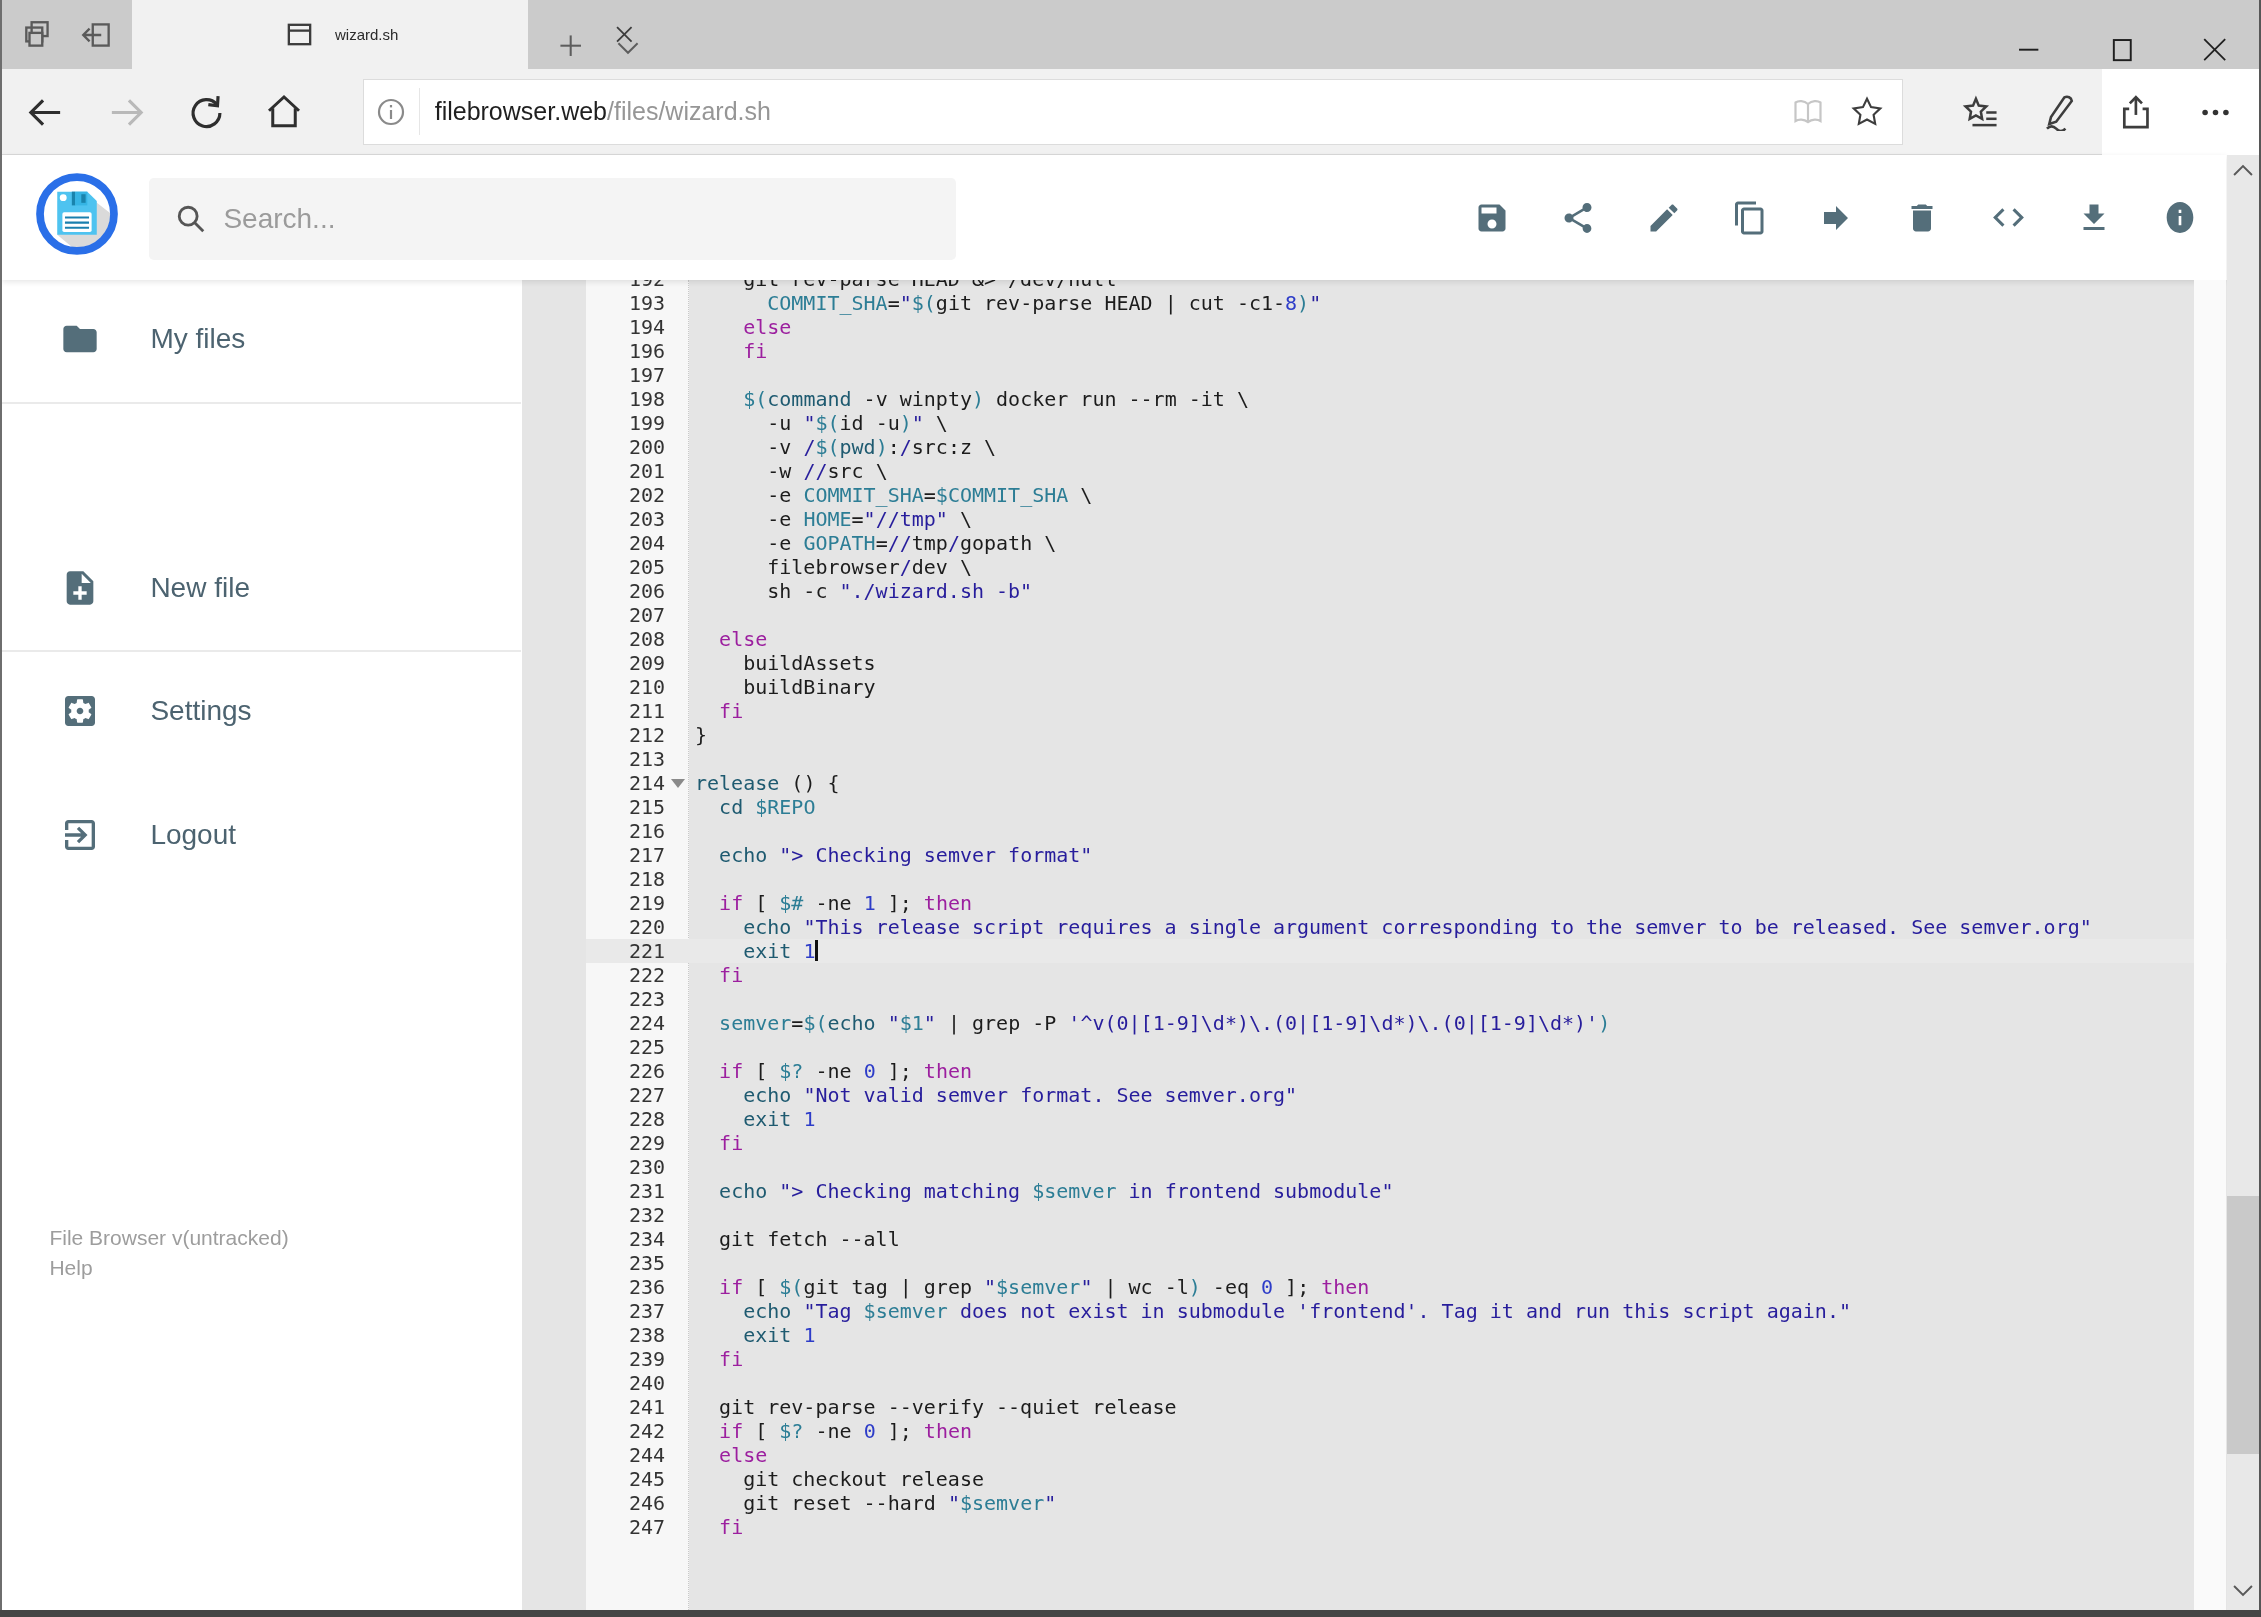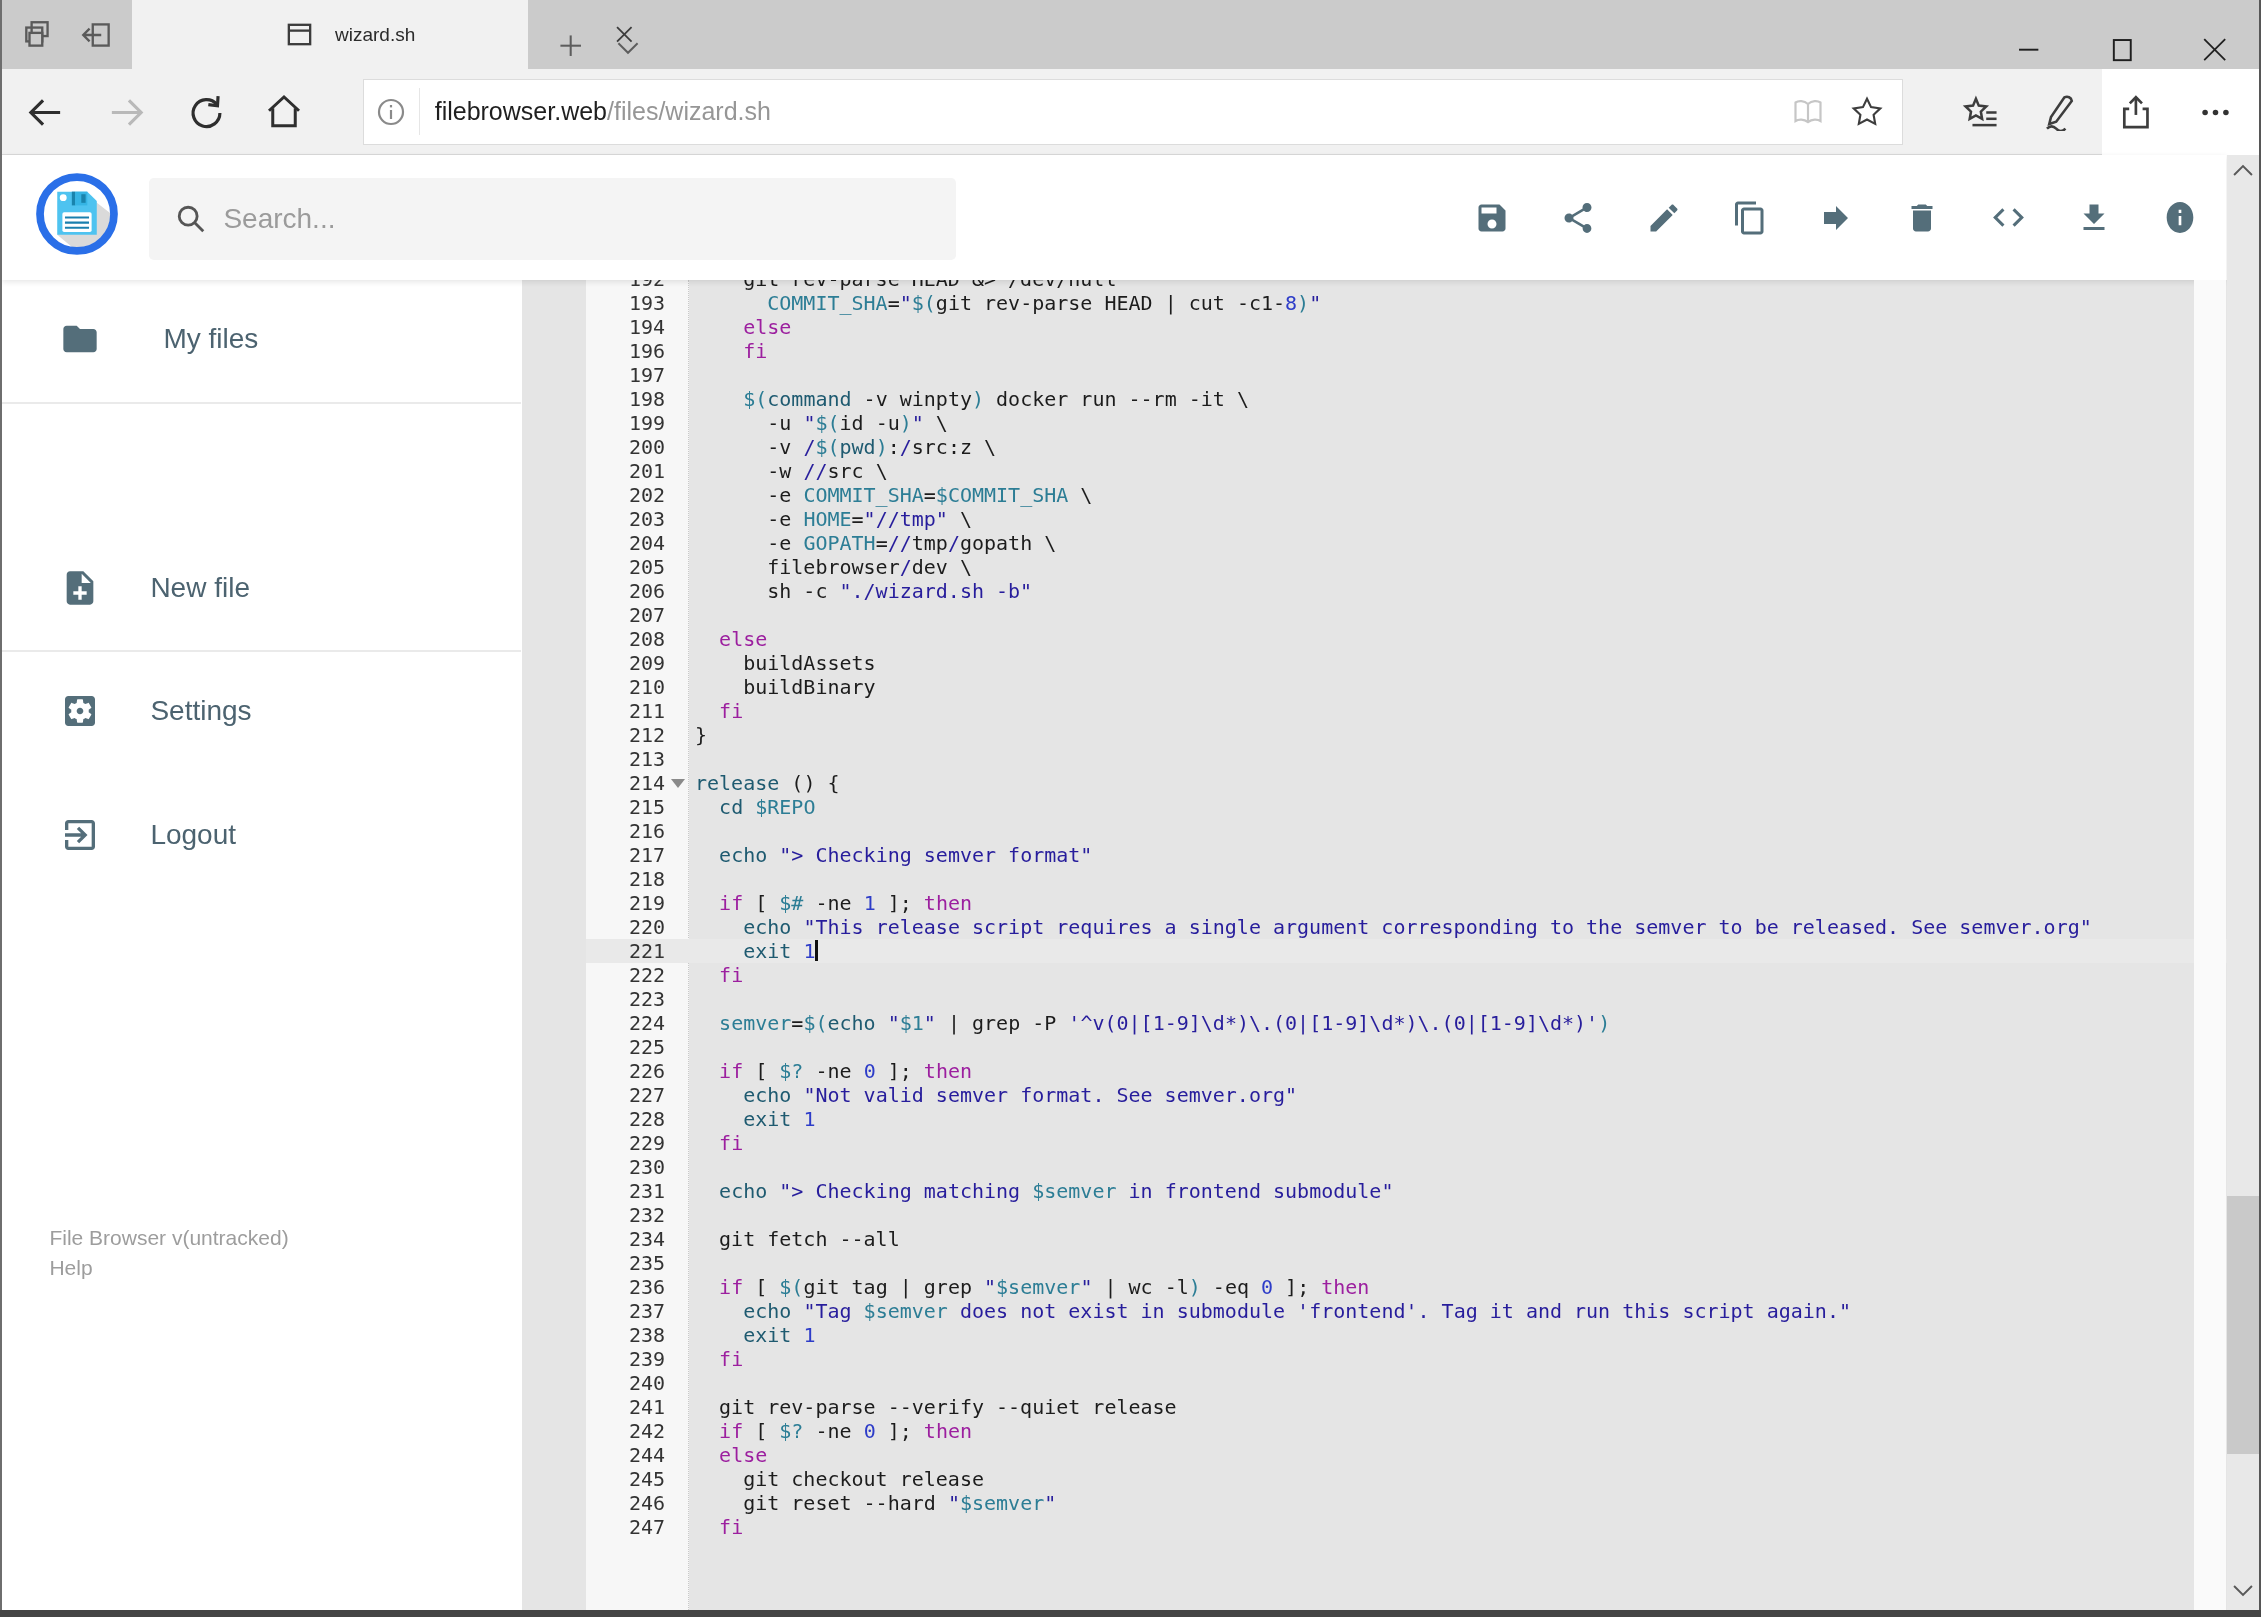--- a/index.html
+++ b/index.html
@@ -9,21 +9,21 @@
   
   .wb { position:absolute; background:#565656; z-index:50; }
   #wb-left { left:0; top:0; width:2.4px; height:1617px; background:#6e6e6e; }
   #wb-right { right:0; top:0; width:2.4px; height:1617px; }
   #wb-bottom { left:0; bottom:0; width:2261px; height:7.3px; background:#454545; }
 
   
   #tabbar { position:absolute; left:0; top:0; width:2261px; height:69px; background:#cbcbcb; }
   .tbicon { position:absolute; top:18px; }
   #tab { position:absolute; left:132px; top:0; width:396px; height:69px; background:#f1f1f1; }
-  #tab-title { position:absolute; left:203px; top:0; line-height:69px; font-size:19px; color:#2b2b2b; }
+  #tab-title { position:absolute; left:203px; top:0; line-height:69px; font-size:15px; color:#2b2b2b; }
   #tab-favicon { position:absolute; left:152px; top:19.4px; }
   #tab-close { position:absolute; left:481px; top:22.6px; cursor:default; }
   #newtab-btn { position:absolute; left:557px; top:32px; }
   #tabs-chevron { position:absolute; left:615px; top:40px; }
   .winctl { position:absolute; top:36px; }
   #btn-min { left:2015px; } #btn-max { left:2109px; } #btn-close { left:2201px; }
 
   
   #navbar { position:absolute; left:0; top:69px; width:2102px; height:86px; background:#f1f1f1; border-bottom:1.6px solid #dadada; }
   .navicon { position:absolute; top:0; height:86px; display:flex; align-items:center; justify-content:center; width:52px; }
@@ -297,21 +297,21 @@
       </div>
       <div class="actbtn">
         <svg width="32" height="37" viewBox="0 0 24 24" preserveAspectRatio="none" fill="#546e7a">
             <path d="M12 2C6.48 2 2 6.48 2 12s4.48 10 10 10 10-4.48 10-10S17.52 2 12 2zm1 15h-2v-6h2v6zm0-8h-2V7h2v2z"></path>
           </svg>
       </div>
     </div>
   </div>
 
   <div id="sidebar">
-    <div class="sbitem" style="top:18px;gap:13px;">
+    <div class="sbitem" style="top:18px;">
       <svg width="40" height="40" viewBox="0 0 24 24" fill="#546e7a">
           <path d="M10 4H4c-1.1 0-1.99.9-1.99 2L2 18c0 1.1.9 2 2 2h16c1.1 0 2-.9 2-2V8c0-1.1-.9-2-2-2h-8l-2-2z"></path>
         </svg>
       <span class="sblabel">My files</span>
     </div>
     <div class="sbdivider" style="top:122px;"></div>
 
 
     <div class="sbitem" style="top:267px;">
       <svg width="40" height="40" viewBox="0 0 24 24" fill="#546e7a">

